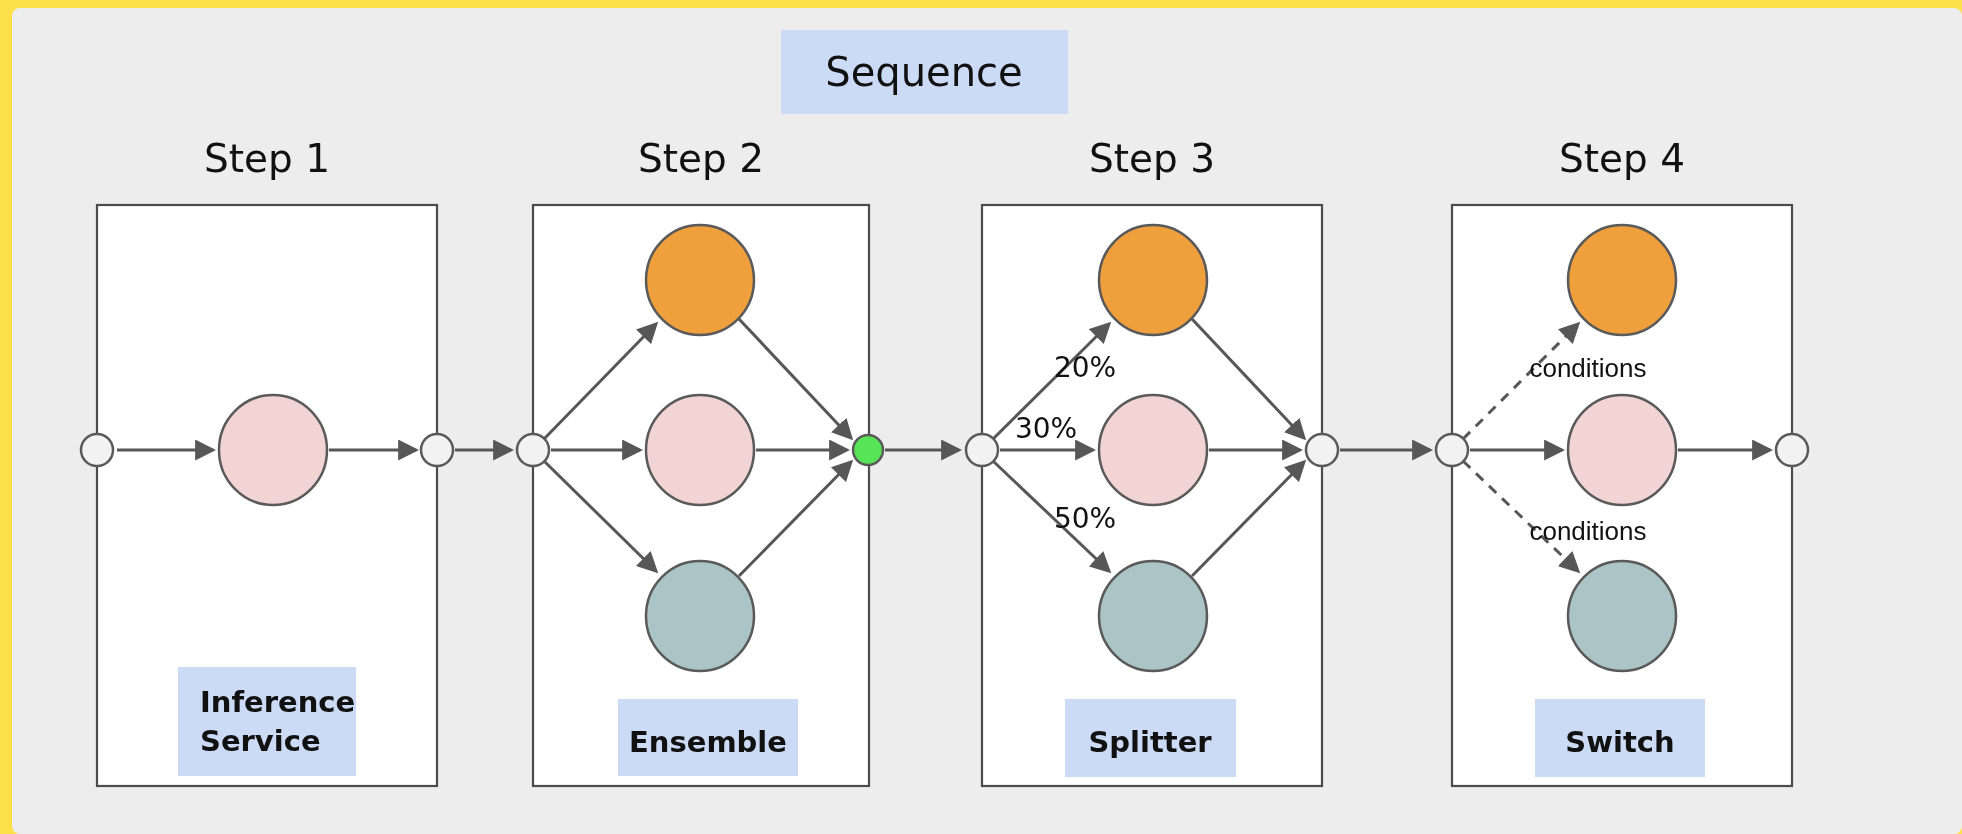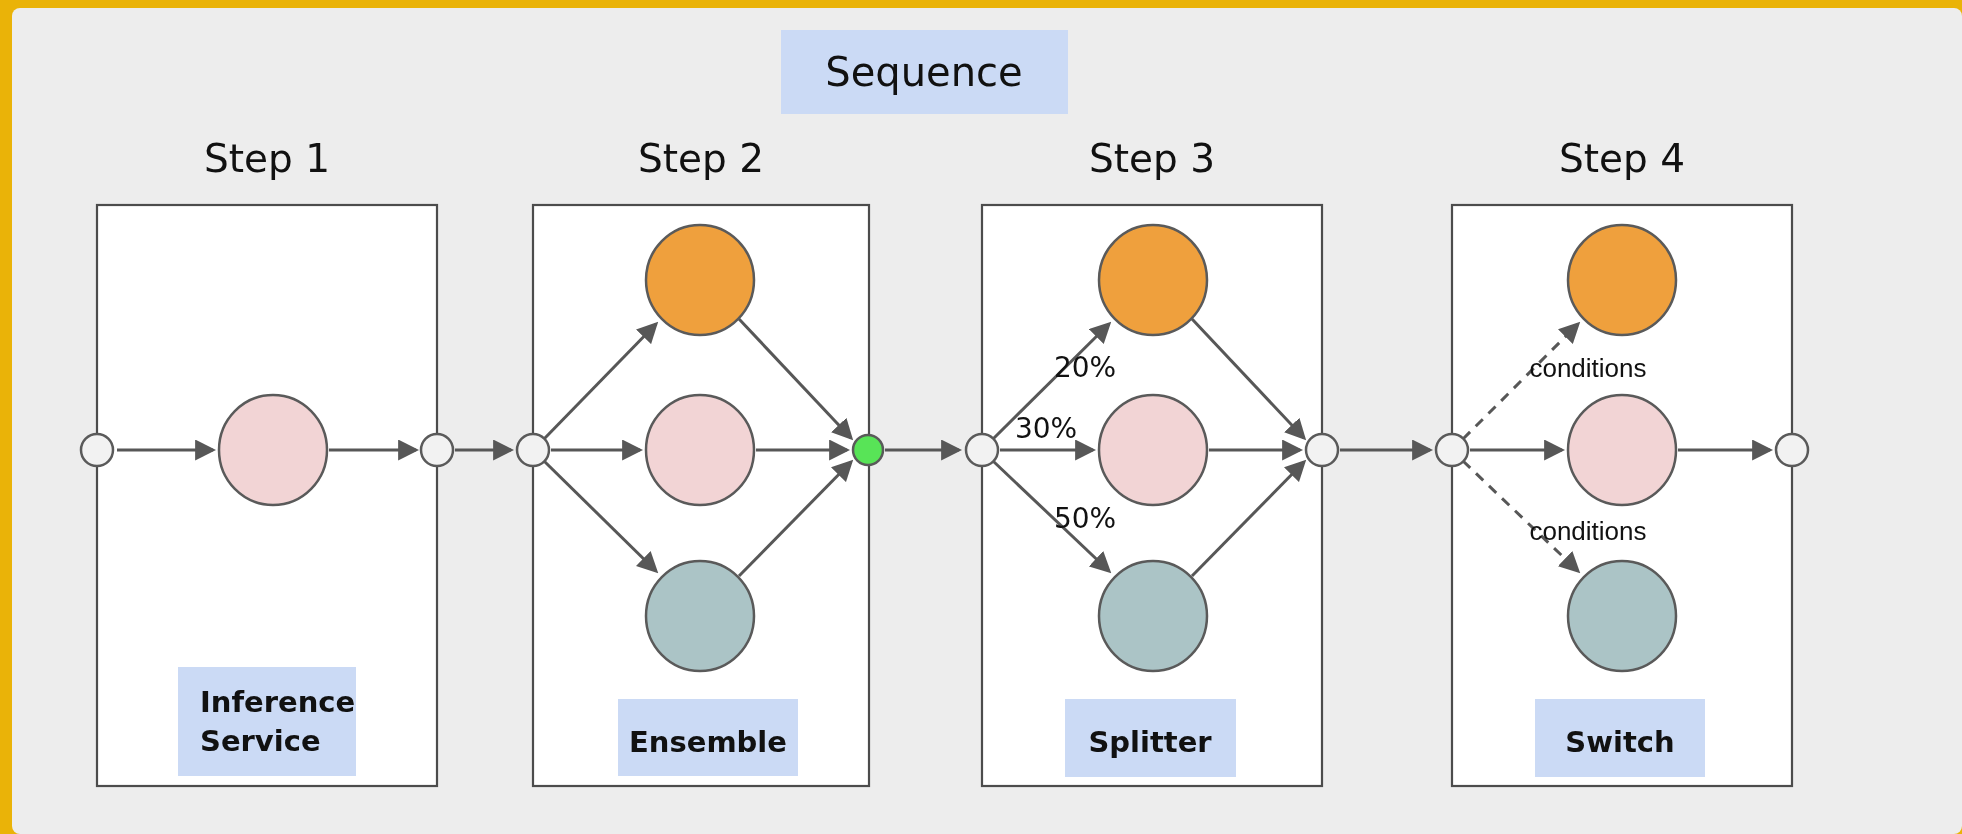--- a/index.html
+++ b/index.html
@@ -1,16 +1,16 @@
 <!DOCTYPE html>
 <html style="--canvas-bg: #EDEDED; --box-bg: #FFFFFF; --box-border: #4C4C4C; --node-border: #5A5A5A; --node-orange: #EFA03D; --node-pink: #F2D4D5; --node-teal: #ABC4C6; --port-fill: #F2F2F2; --combiner-green: #58E457; --label-bg: #CBDAF5; --edge: #575757; --text: #111111;"><head>
 <meta charset="utf-8">
 <style>
   html,body{margin:0;padding:0;background:#ffffff;}
-  .page{position:relative;width:1962px;height:834px;background:#eab308;overflow:hidden;
+  .page{position:relative;width:1962px;height:834px;background:#fde047;overflow:hidden;
         font-family:"DejaVu Sans",sans-serif;}
   svg{display:block;}
   svg text{font-family:"DejaVu Sans",sans-serif;fill:var(--text,#111);}
   .bg{fill:var(--canvas-bg,#EDEDED);}
   .titlebox,.labelbox{fill:var(--label-bg,#CBDAF5);}
   .t-title{font-size:40px;font-weight:500;}
   .t-step{font-size:39px;font-weight:500;}
   .t-pct{font-size:28px;font-weight:500;}
   .t-cond{font-size:26px;font-family:"Liberation Sans","DejaVu Sans",sans-serif;}
   .t-label{font-size:29px;font-weight:700;}

